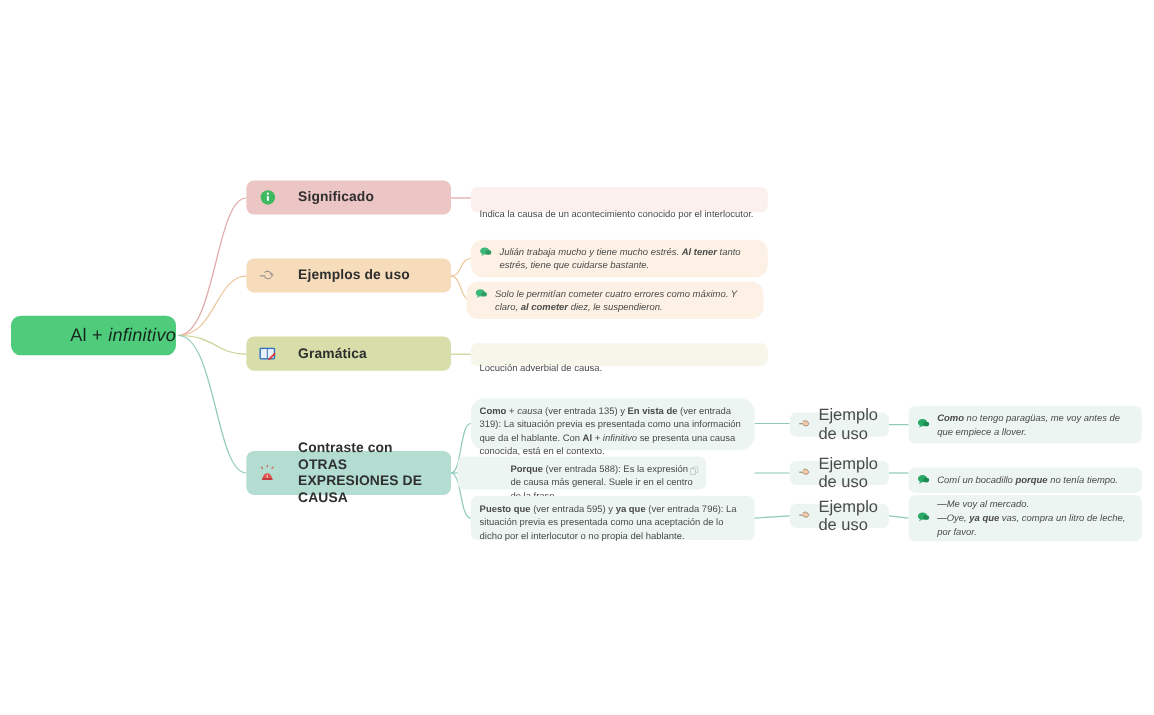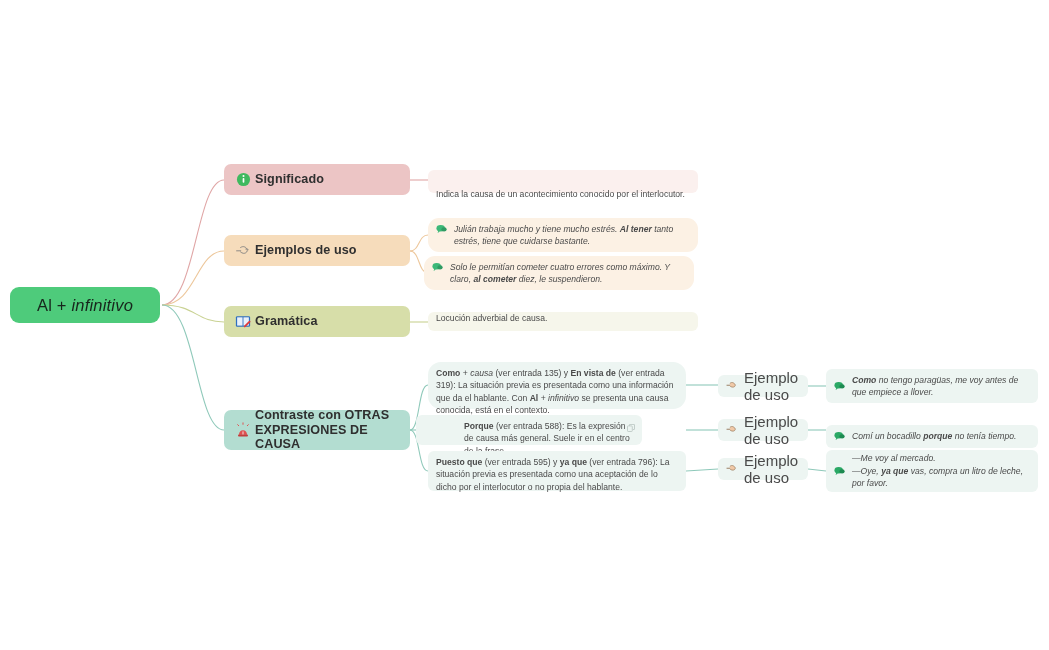--- a/index.html
+++ b/index.html
@@ -13,29 +13,29 @@
   }
   #canvas{position:absolute;left:0;top:0;width:1049px;height:650px;}
   svg.links{position:absolute;left:0;top:0;width:1049px;height:650px;pointer-events:none;}
 
   .node{position:absolute;box-sizing:border-box;border-radius:7px;display:flex;align-items:center;}
 
   
   #root{
     left:10px;top:287px;width:150px;height:36px;
     background:#4ECB7B;border-radius:9px;
-    justify-content:center;
+    justify-content:flex-end;
     font-size:16.5px;color:#17261c;letter-spacing:.2px;
   }
   #root .rl{white-space:nowrap;}
 
   
   .chip{
     width:186px;min-height:28px;border-radius:7px;
-    padding:6px 10px;gap:3px;
+    padding:6px 10px;gap:19px;
     font-size:12.6px;font-weight:700;color:#2f2f2f;
     letter-spacing:.1px;
   }
   .chip .ic{flex:0 0 auto;width:18px;height:18px;display:flex;align-items:center;justify-content:center;font-size:14px;line-height:1;}
   .chip .lb{line-height:1.18;}
 
   #n-significado{left:224px;top:164px;height:31px;background:#ECC5C5;}
   #n-ejemplos   {left:224px;top:235px;height:31px;background:#F6DCBB;}
   #n-gramatica  {left:224px;top:306px;height:31px;background:#D7DEA9;}
   #n-contraste  {left:224px;top:410px;height:40px;background:#B3DDD1;align-items:center;}
@@ -53,21 +53,21 @@
   .olivebg{background:#F6F6EB;}
   .tealbg{background:#EDF5F2;}
 
   #l-significado{left:428px;top:170px;width:270px;height:19px;padding-top:18px;}
 
   .exrow{display:flex;gap:7px;align-items:flex-start;}
   .exrow .bub{flex:0 0 auto;font-size:11px;line-height:1;margin-top:1px;color:#45b97c;}
   #l-ej1{left:428px;top:218px;width:270px;height:34px;}
   #l-ej2{left:424px;top:256px;width:270px;height:34px;}
 
-  #l-gramatica{left:428px;top:312px;width:270px;height:19px;padding-top:0;}
+  #l-gramatica{left:428px;top:312px;width:270px;height:19px;padding-top:16px;}
 
   #c-como   {left:428px;top:362px;width:258px;height:47px;border-radius:13px;}
   #c-porque {left:416px;top:415px;width:226px;height:30px;position:absolute;padding-left:48px;}
   #c-puesto {left:428px;top:451px;width:258px;height:40px;}
 
   .copyic{position:absolute;right:7px;top:8px;width:8px;height:8px;opacity:.55;}
 
   
   .midchip{
     position:absolute;box-sizing:border-box;width:90px;height:22px;

